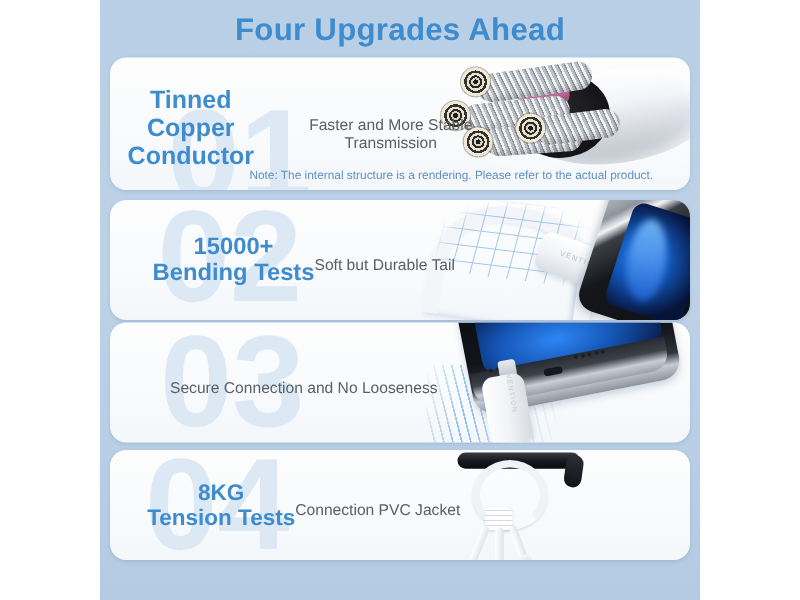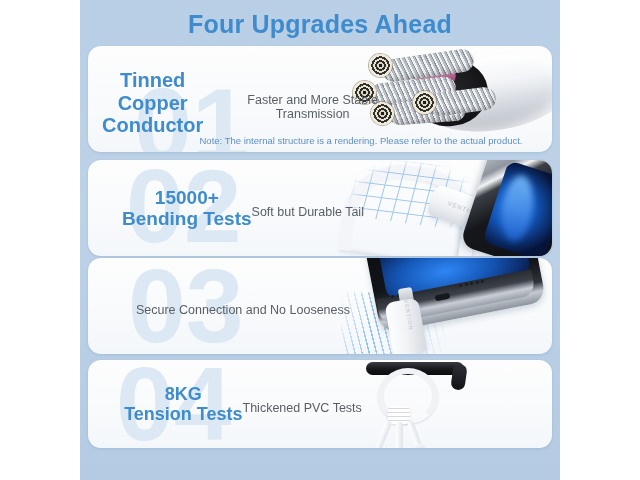--- a/index.html
+++ b/index.html
@@ -345,18 +345,18 @@
       <div class="tipA"></div>
       <div class="tipB"></div>
 
     </div>
 
     <div class="txtcol">
       <div class="ttl">
         <span>8KG</span><br>
         <span>Tension Tests</span>
       </div>
-      <div class="sub">Thickened PVC Tests</div>
+      <div class="sub">Connection PVC Jacket</div>
     </div>
   </div>
 
 
 </div>
 
 </body></html>

